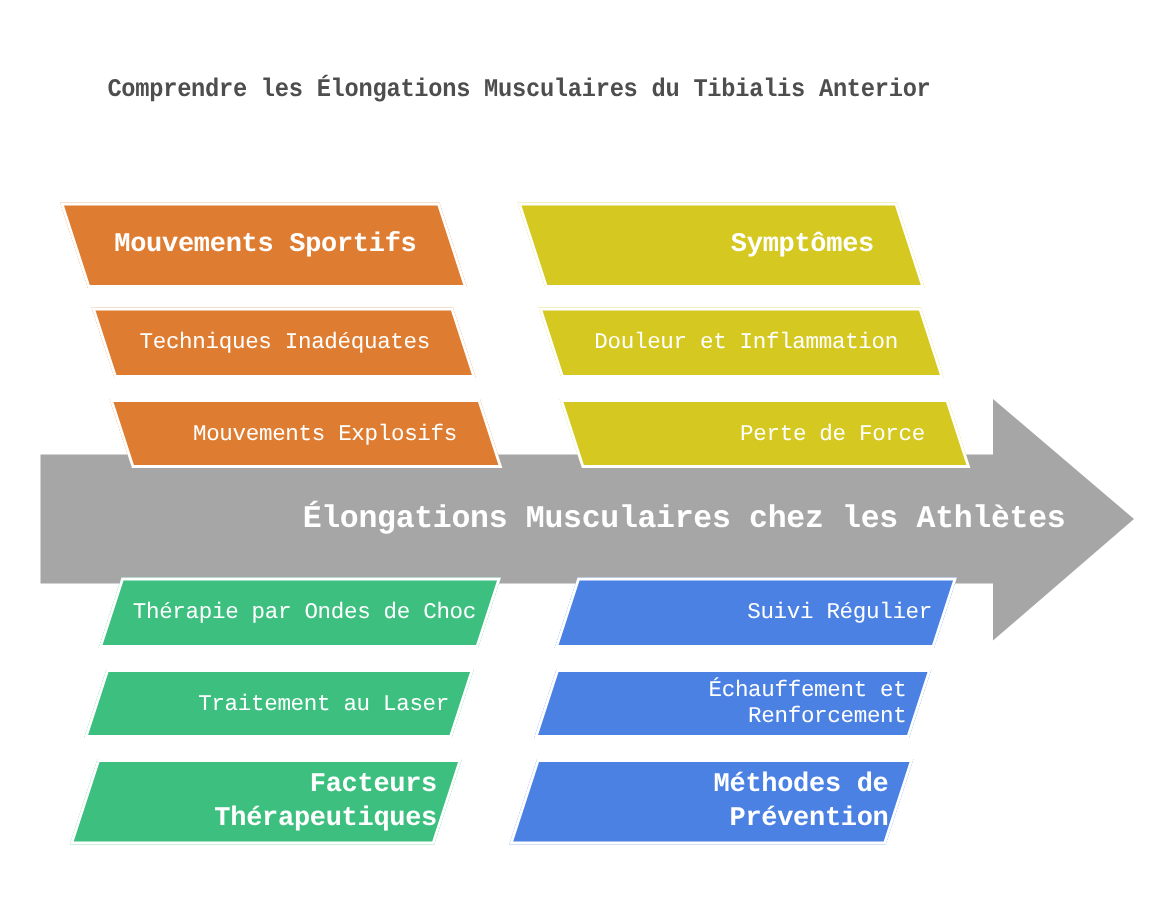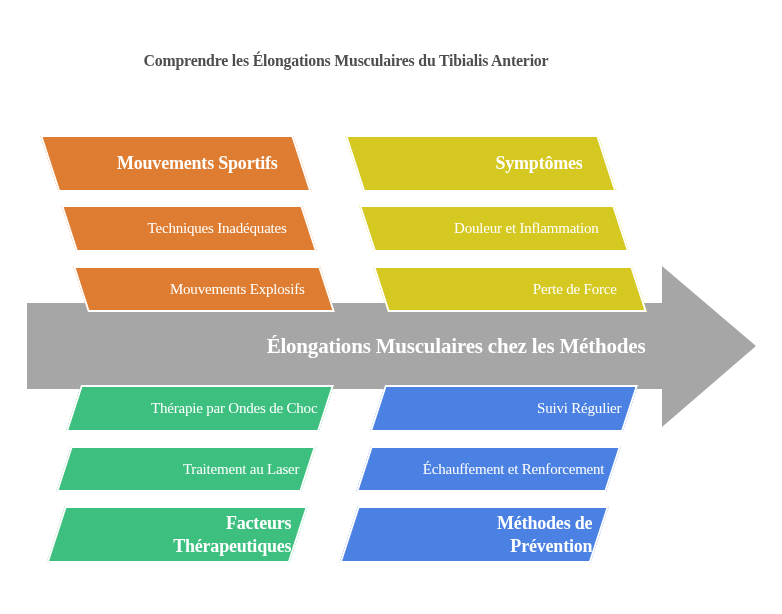--- a/index.html
+++ b/index.html
@@ -1,18 +1,18 @@
 <!DOCTYPE html>
 <html><head>
 <meta charset="utf-8">
 <style>
   html,body{margin:0;padding:0;background:#ffffff;}
   .stage{
     position:relative;width:782px;height:614px;background:#ffffff;overflow:hidden;
-    font-family:Liberation Serif, serif;
+    font-family:Liberation Mono, monospace;
   }
   .title{
     position:absolute;left:0;top:46px;width:692px;height:30px;line-height:30px;
     text-align:center;font-size:17px;font-weight:bold;color:#4e4e4e;
     transform:scaleX(0.93);transform-origin:50% 50%;letter-spacing:-0.2px;margin:0;
   }
   .arrow-svg{position:absolute;left:0;top:0;z-index:1;}
   .arrow-label{
     position:absolute;left:156px;top:330px;width:600px;height:33px;line-height:33px;
     z-index:3;text-align:center;font-size:21px;font-weight:bold;color:#ffffff;
@@ -51,21 +51,21 @@
 <body>
 
 <div class="stage">
 
   <h1 class="title" style="color: rgb(78, 78, 78);">Comprendre les Élongations Musculaires du Tibialis Anterior</h1>
 
   <svg class="arrow-svg" width="782" height="614" viewBox="0 0 782 614">
     <polygon points="27,303 662,303 662,266 756,346 662,427 662,389 27,389" fill="#A6A6A6"></polygon>
   </svg>
 
-  <div class="arrow-label" style="color: rgb(255, 255, 255);">Élongations Musculaires chez les Méthodes</div>
+  <div class="arrow-label" style="color: rgb(255, 255, 255);">Élongations Musculaires chez les Athlètes</div>
 
   <div class="shape top hdr s-o1" style="background: rgb(222, 125, 50);">
     <div class="inner">Mouvements Sportifs</div>
   </div>
   <div class="shape top sub s-o2" style="background: rgb(222, 125, 50);">
     <div class="inner">Techniques Inadéquates</div>
   </div>
   <div class="shape top sub s-o3" style="background: rgb(222, 125, 50);">
     <div class="inner">Mouvements Explosifs</div>
   </div>

